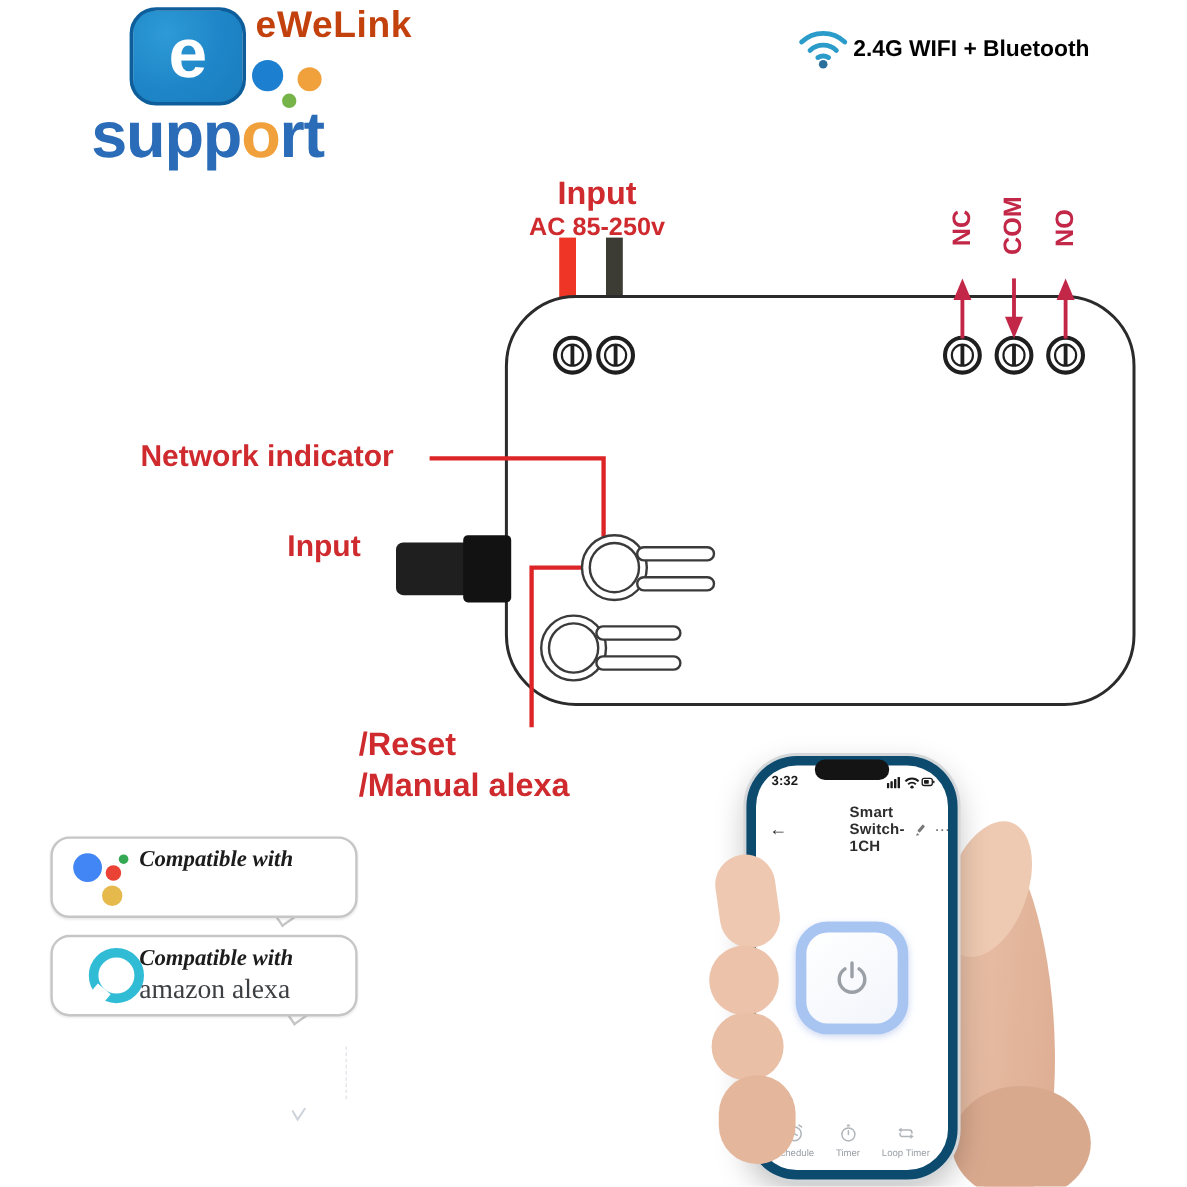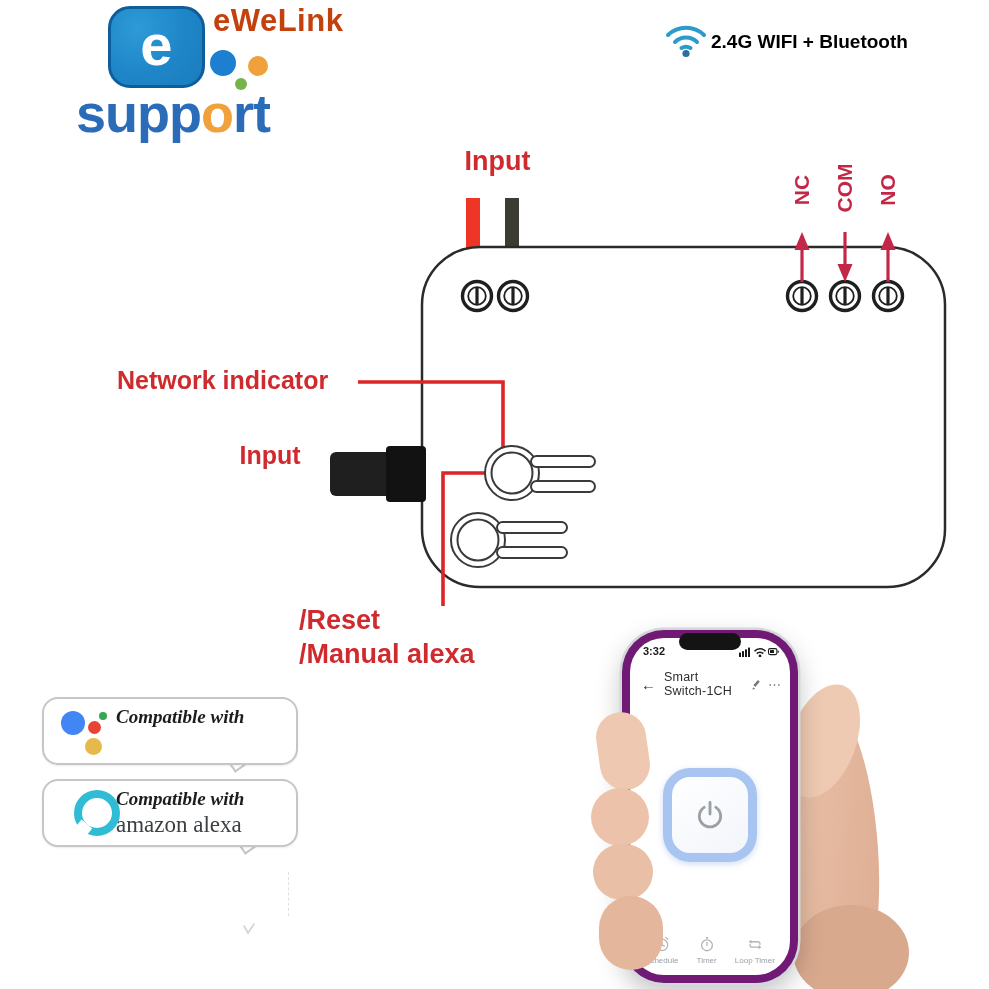--- a/index.html
+++ b/index.html
@@ -66,41 +66,41 @@
   .alexa-notch{
     position:absolute;left:33px;top:42px;width:14px;height:9px;background:#fff;transform:rotate(40deg);
   }
 
   
   .hand-blob{position:absolute;border-radius:50%;}
 
   
   .phone-frame{
     left:622px;top:630px;width:176px;height:353px;border-radius:42px;
-    background:#701a75;box-shadow:0 0 0 2.5px #d4d7da,0 10px 26px rgba(0,0,0,0.25);
+    background:#0c4a6e;box-shadow:0 0 0 2.5px #d4d7da,0 10px 26px rgba(0,0,0,0.25);
     z-index:2;
   }
   .phone-screen{
     position:absolute;left:8px;top:8px;right:8px;bottom:8px;border-radius:34px;
     background:#ffffff;overflow:hidden;
   }
   .notch{
     position:absolute;top:3px;left:50%;transform:translateX(-50%);
     width:62px;height:17px;background:#141414;border-radius:10px;z-index:3;
   }
   .status-row{
     position:absolute;top:7px;left:13px;right:11px;display:flex;
     justify-content:space-between;align-items:center;font-size:11px;font-weight:bold;color:#1a1a1a;
   }
   .app-header{
     position:absolute;top:32px;left:11px;right:9px;display:flex;align-items:center;gap:8px;
     font-size:12.5px;color:#2d2d2d;
   }
   .app-header .back{font-size:15px;line-height:1;}
-  .app-header .title{flex:1;font-weight:normal;letter-spacing:0.2px;}
+  .app-header .title{flex:1;font-weight:bold;letter-spacing:0.2px;margin-left:44px;}
   .hdr-icons{display:flex;align-items:center;gap:6px;color:#6b6b6b;font-size:13px;}
   .power-btn{
     position:absolute;left:50%;top:130px;transform:translateX(-50%);
     width:94px;height:94px;border-radius:27px;border:9px solid #a8c5f2;
     background:linear-gradient(145deg,#ffffff,#f2f5fb);box-sizing:border-box;
     display:flex;align-items:center;justify-content:center;
     box-shadow:0 2px 6px rgba(120,150,220,0.35);
   }
   .tab-bar{
     position:absolute;bottom:10px;left:6px;right:6px;display:flex;justify-content:space-around;
@@ -199,20 +199,21 @@
     </g>
     <g fill="#ffffff" stroke="#3a3a3a" stroke-width="2">
       <circle cx="178" cy="400" r="27"></circle>
       <circle cx="178" cy="400" r="20.5"></circle>
       <rect x="197" y="382" width="70" height="11" rx="5.5"></rect>
       <rect x="197" y="407" width="70" height="11" rx="5.5"></rect>
     </g>
   </svg>
 
   <div class="abs red-label lbl-input">Input</div>
+  <div class="abs red-label lbl-voltage">AC 85-250v</div>
   <div class="abs term-label tl-nc">NC</div>
   <div class="abs term-label tl-com">COM</div>
   <div class="abs term-label tl-no">NO</div>
   <div class="abs red-label lbl-network">Network indicator</div>
   <div class="abs red-label lbl-usb">
     <div>Input</div>
   </div>
   <div class="abs red-label lbl-reset">
     <div>/Reset</div>
     <div>/Manual alexa</div>

